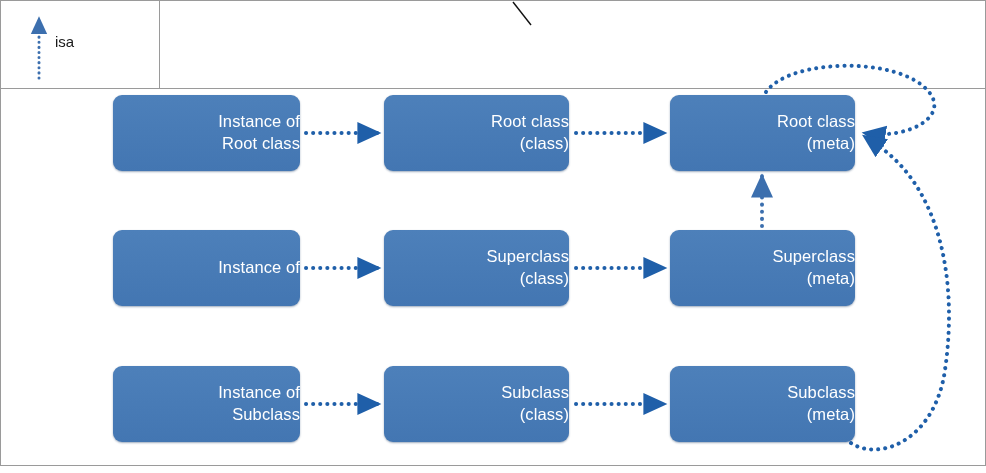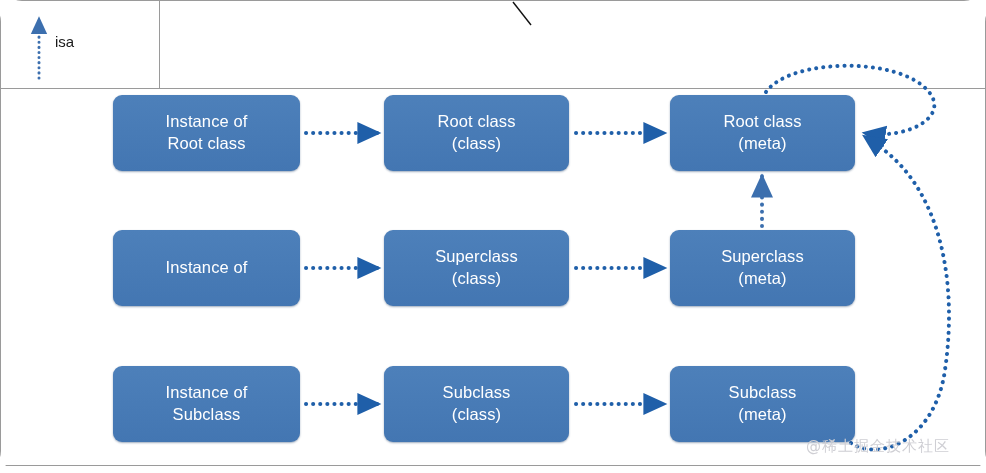--- a/index.html
+++ b/index.html
@@ -7,21 +7,20 @@
     padding: 0;
     background: #ffffff;
     font-family: "Liberation Sans", sans-serif;
   }
   #canvas {
     position: relative;
     width: 986px;
     height: 473px;
     background: #ffffff;
     overflow: hidden;
-    border-radius: 22px;
   }
 
   
   .frame-line {
     position: absolute;
     background: #9a9a9a;
   }
   .frame-line.h { height: 1px; }
   .frame-line.v { width: 1px; }
 
@@ -39,21 +38,21 @@
   
   .node {
     position: absolute;
     border-radius: 9px;
     background: #4479B4;
     background-image: linear-gradient(to bottom, #4d80ba 0%, #4376b2 100%);
     box-shadow: 0 1px 2px rgba(40,70,110,0.45);
     color: #ffffff;
     display: flex;
     flex-direction: column;
-    align-items: center;
+    align-items: flex-end;
     justify-content: center;
     text-align: center;
     font-size: 16.5px;
     line-height: 1.32;
     letter-spacing: 0.1px;
     font-family: "Liberation Sans", sans-serif;
     user-select: none;
   }
   .node .l1, .node .l2 { display: block; white-space: nowrap; }
 
@@ -162,15 +161,14 @@
   <div class="node" style="left:384px; top:366px; width:185px; height:76px;">
     <span class="l1">Subclass</span>
     <span class="l2">(class)</span>
   </div>
 
   <div class="node" style="left:670px; top:366px; width:185px; height:76px;">
     <span class="l1">Subclass</span>
     <span class="l2">(meta)</span>
   </div>
 
-  <div id="watermark">@稀土掘金技术社区</div>
 
 </div>
 
 </body></html>

